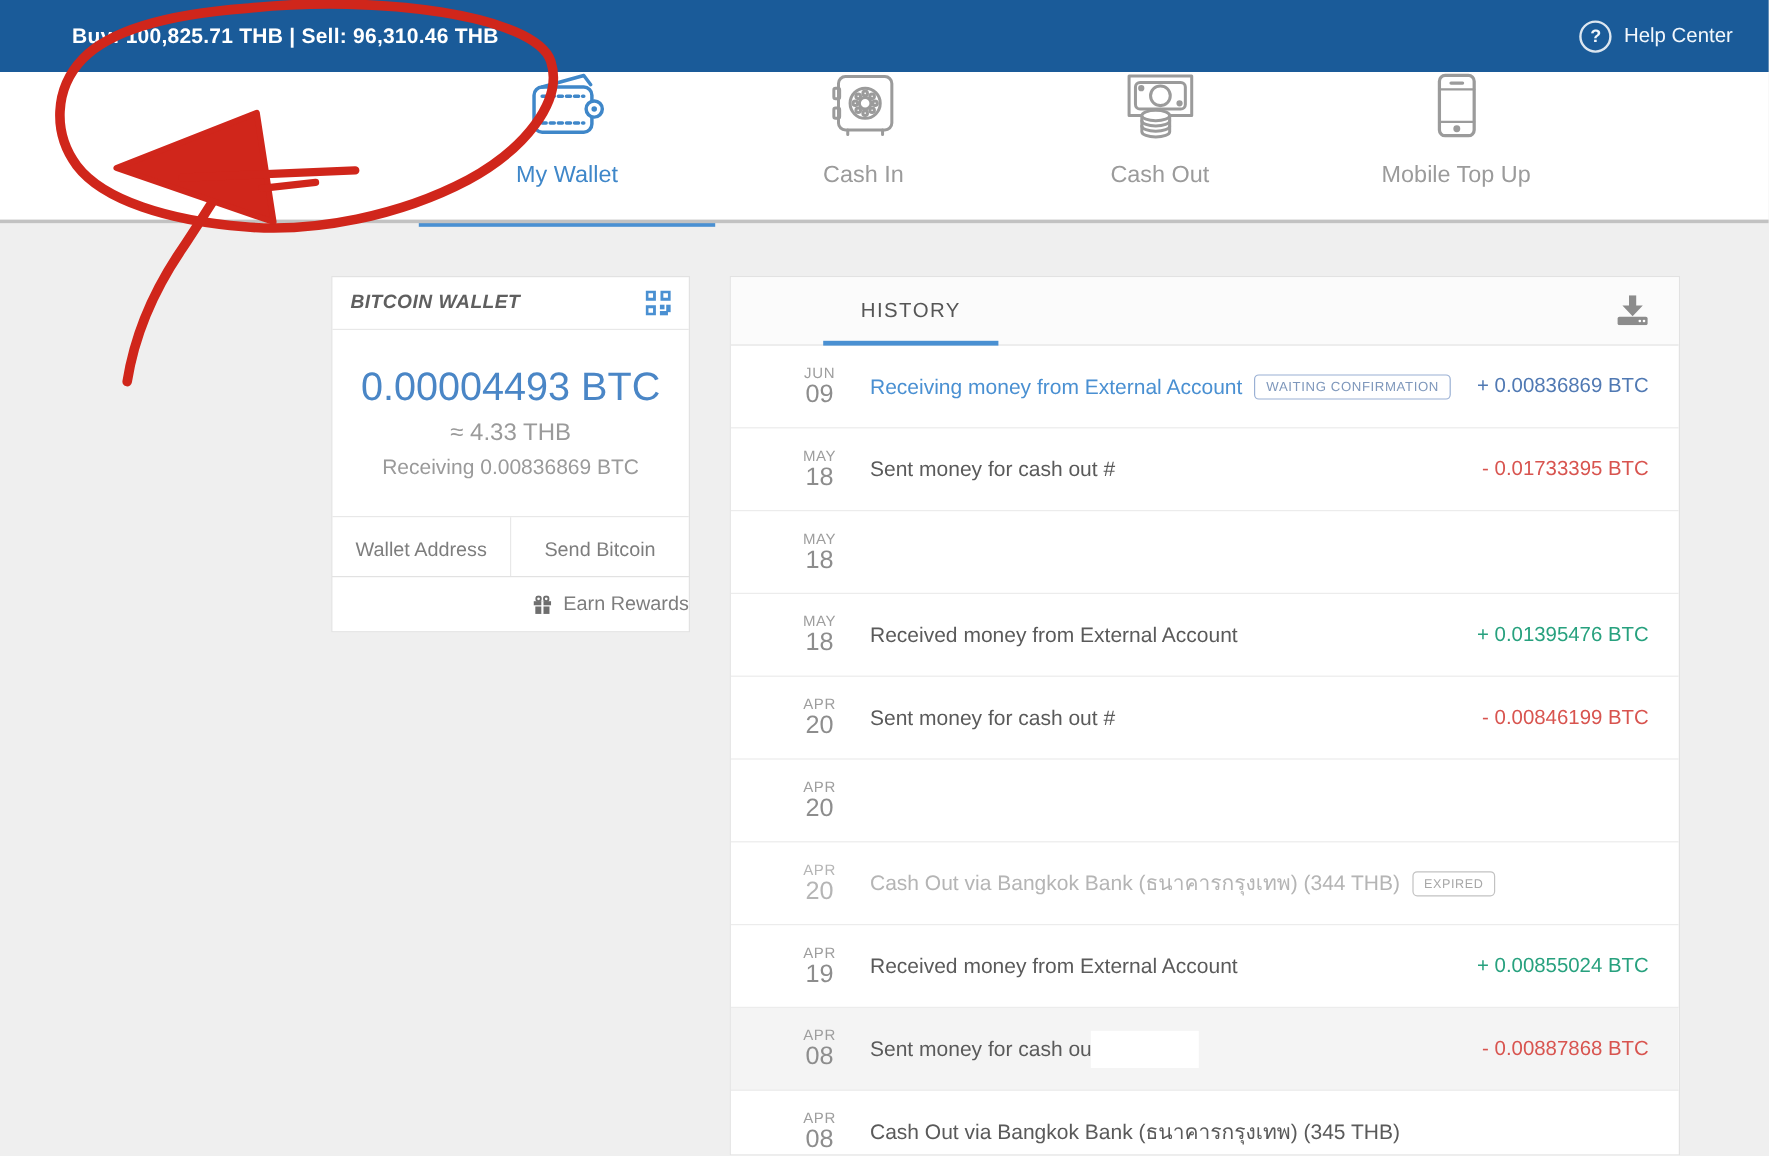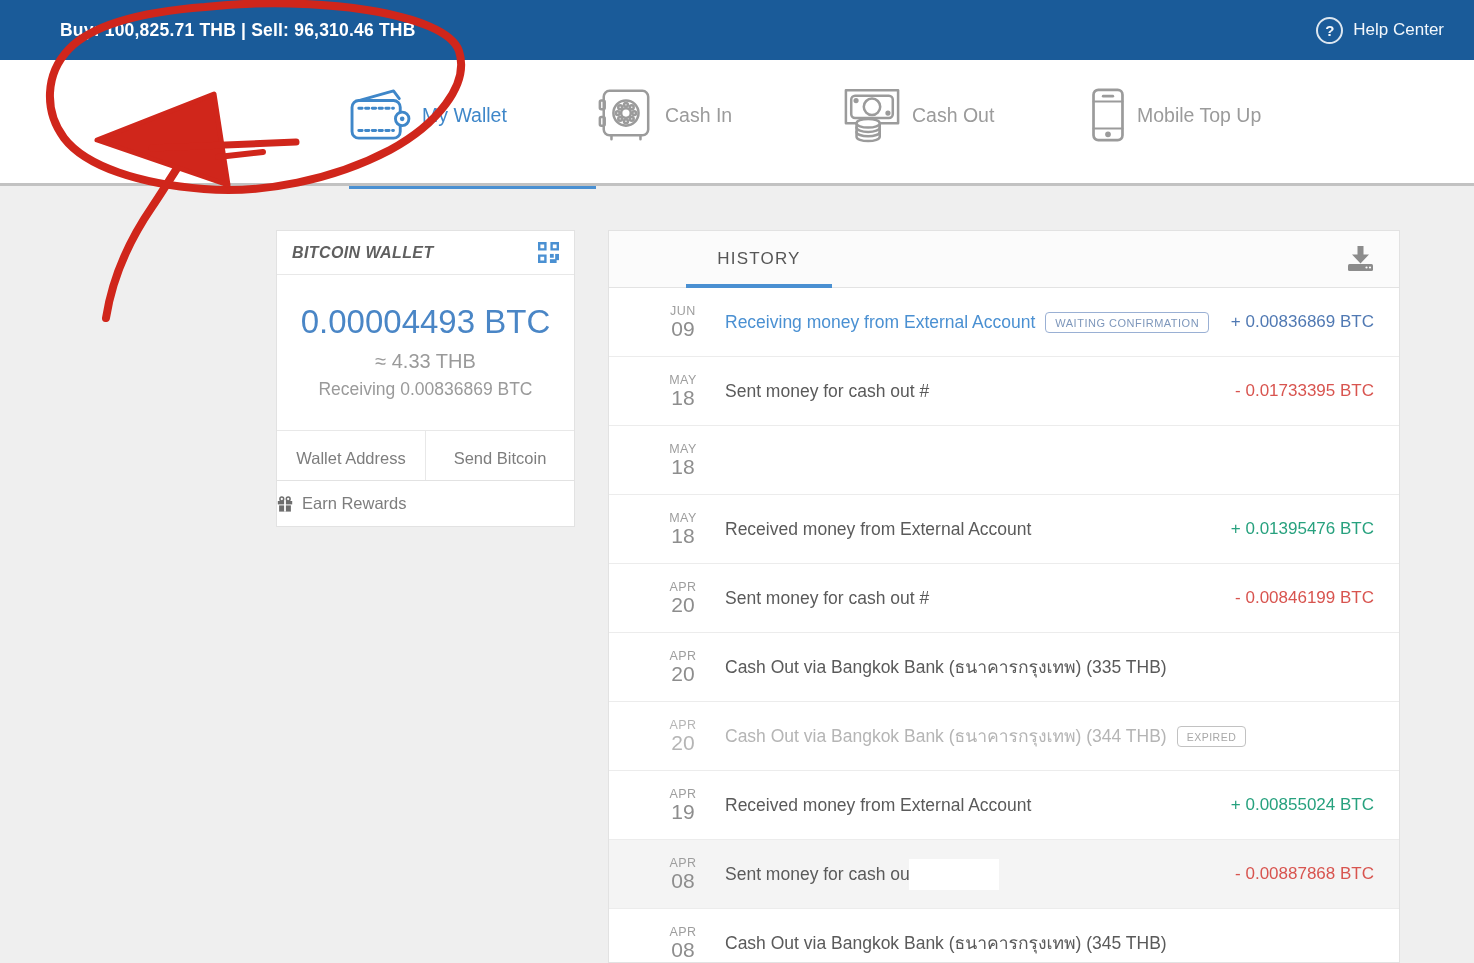--- a/index.html
+++ b/index.html
@@ -15,22 +15,22 @@
   .help { margin-left:auto; display:flex; align-items:center; gap:10px; cursor:pointer; }
   .help-icon { width:27px; height:27px; border:2px solid rgba(255,255,255,.85);
                border-radius:50%; display:flex; align-items:center; justify-content:center;
                color:#f2f7fc; font-size:15px; font-weight:600; }
   .help-label { color:#f2f7fc; font-size:17px; }
 
   
   .nav { position:absolute; left:0; top:60px; width:1474px; height:126px; background:#fff; z-index:1; }
   .nav-line { position:absolute; left:0; right:0; bottom:0; height:3px; background:#c2c2c2; }
   .tabs { position:absolute; left:349px; top:0; width:988px; height:100%; display:flex; }
-  .tab { width:247px; height:100%; display:flex; align-items:center;
-         justify-content:flex-start; padding-bottom:16px; gap:11px; cursor:pointer;
+  .tab { width:247px; height:100%; display:flex; flex-direction:column; align-items:center;
+         justify-content:space-between; padding-bottom:28px; gap:11px; cursor:pointer;
          color:#9b9b9b; position:relative; }
   .tab-label { font-size:19.5px; }
   .tab.active { color:#3f87c9; }
   .tab.active::after { content:''; position:absolute; left:0; right:0; bottom:-3px;
                        height:5px; background:#4a90d2; }
   .tab svg { display:block; }
 
   
   .card { background:#fff; border:1px solid #e2e2e2; }
   .wallet-card { position:absolute; left:276px; top:230px; width:299px; }
@@ -40,21 +40,21 @@
   .qr-btn { cursor:pointer; color:#4a90d2; display:flex; }
   .wc-balance { text-align:center; padding:28px 8px 30px; }
   .btc-amount { font-size:33px; color:#4a86c6; }
   .fiat-amount { font-size:20px; color:#9a9a9a; margin-top:9px; }
   .receiving { font-size:17.5px; color:#9a9a9a; margin-top:6px; }
   .wc-actions { display:flex; border-top:1px solid #e8e8e8; height:56px; }
   .wc-btn { flex:1; display:flex; align-items:center; justify-content:center;
             font-size:16.5px; color:#7d7d7d; cursor:pointer; }
   .wc-btn + .wc-btn { border-left:1px solid #e8e8e8; }
   .rewards-card { position:absolute; left:276px; top:480px; width:299px; height:47px;
-                  display:flex; align-items:center; justify-content:flex-start; gap:9px;
+                  display:flex; align-items:center; justify-content:flex-end; gap:9px;
                   font-size:16.5px; color:#7d7d7d; cursor:pointer; }
   .gift-icon { color:#6e6e6e; display:flex; }
 
   
   .history-card { position:absolute; left:608px; top:230px; width:792px; height:733px;
                   overflow:hidden; }
   .h-header { position:relative; height:57px; background:#fbfbfb;
               border-bottom:1px solid #e3e3e3; }
   .h-tab { position:absolute; left:77px; width:146px; top:0; bottom:0; display:flex;
            align-items:center; justify-content:center; cursor:pointer; }
@@ -266,23 +266,20 @@
           <div class="hdesc">
             <span>Sent money for cash out #</span>
           </div>
           <div class="hamount negative">- 0.00846199 BTC</div>
         </div>
         <div class="hrow">
           <div class="hdate">
             <span class="hmonth">APR</span>
             <span class="hday">20</span>
           </div>
-          <div class="hdesc">
-            <span>Cash Out via Bangkok Bank (ธนาคารกรุงเทพ) (335 THB)</span>
-          </div>
         </div>
         <div class="hrow muted">
           <div class="hdate">
             <span class="hmonth">APR</span>
             <span class="hday">20</span>
           </div>
           <div class="hdesc">
             <span>Cash Out via Bangkok Bank (ธนาคารกรุงเทพ) (344 THB)</span>
             <span class="badge gray">EXPIRED</span>
           </div>

